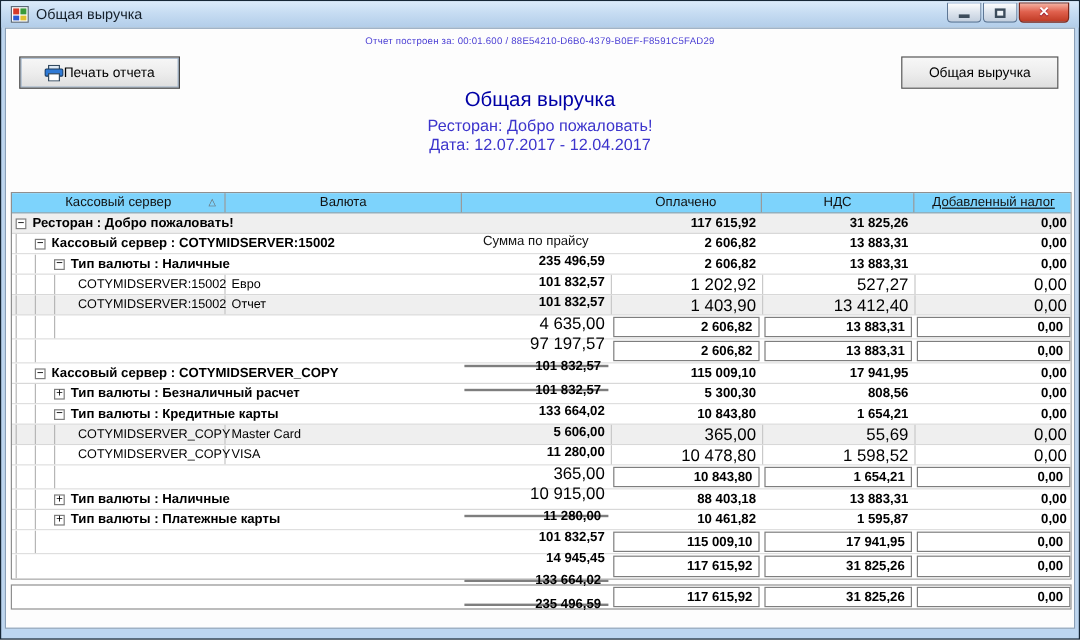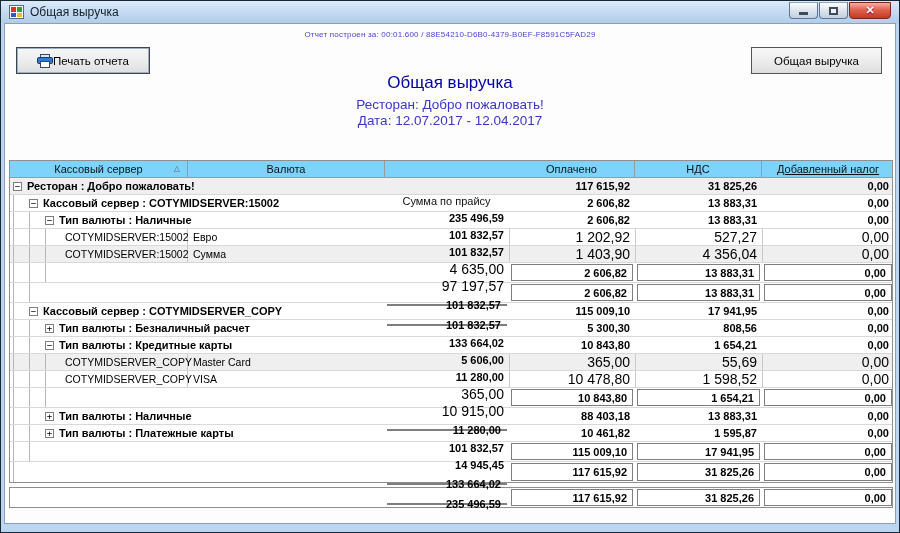--- a/index.html
+++ b/index.html
@@ -220,25 +220,25 @@
             <div class="val v1 lined">1 202,92</div>
             <div class="val v2 lined">527,27</div>
             <div class="val v3 lined">0,00</div>
           </div>
           <div class="trow detail shade">
             <div class="left">
               <div class="guide"></div>
               <div class="guide"></div>
               <div class="guide"></div>
               <div class="sv">COTYMIDSERVER:15002</div>
-              <div class="cur">Сумма</div>
+              <div class="cur">Отчет</div>
             </div>
             <div class="val v0 lined">97 197,57</div>
             <div class="val v1 lined">1 403,90</div>
-            <div class="val v2 lined">4 356,04</div>
+            <div class="val v2 lined">13 412,40</div>
             <div class="val v3 lined">0,00</div>
           </div>
           <div class="trow sub">
             <div class="left">
               <div class="guide"></div>
               <div class="guide"></div>
               <div class="guide"></div>
             </div>
             <div class="vcol v0">
               <div class="box">101 832,57</div>

